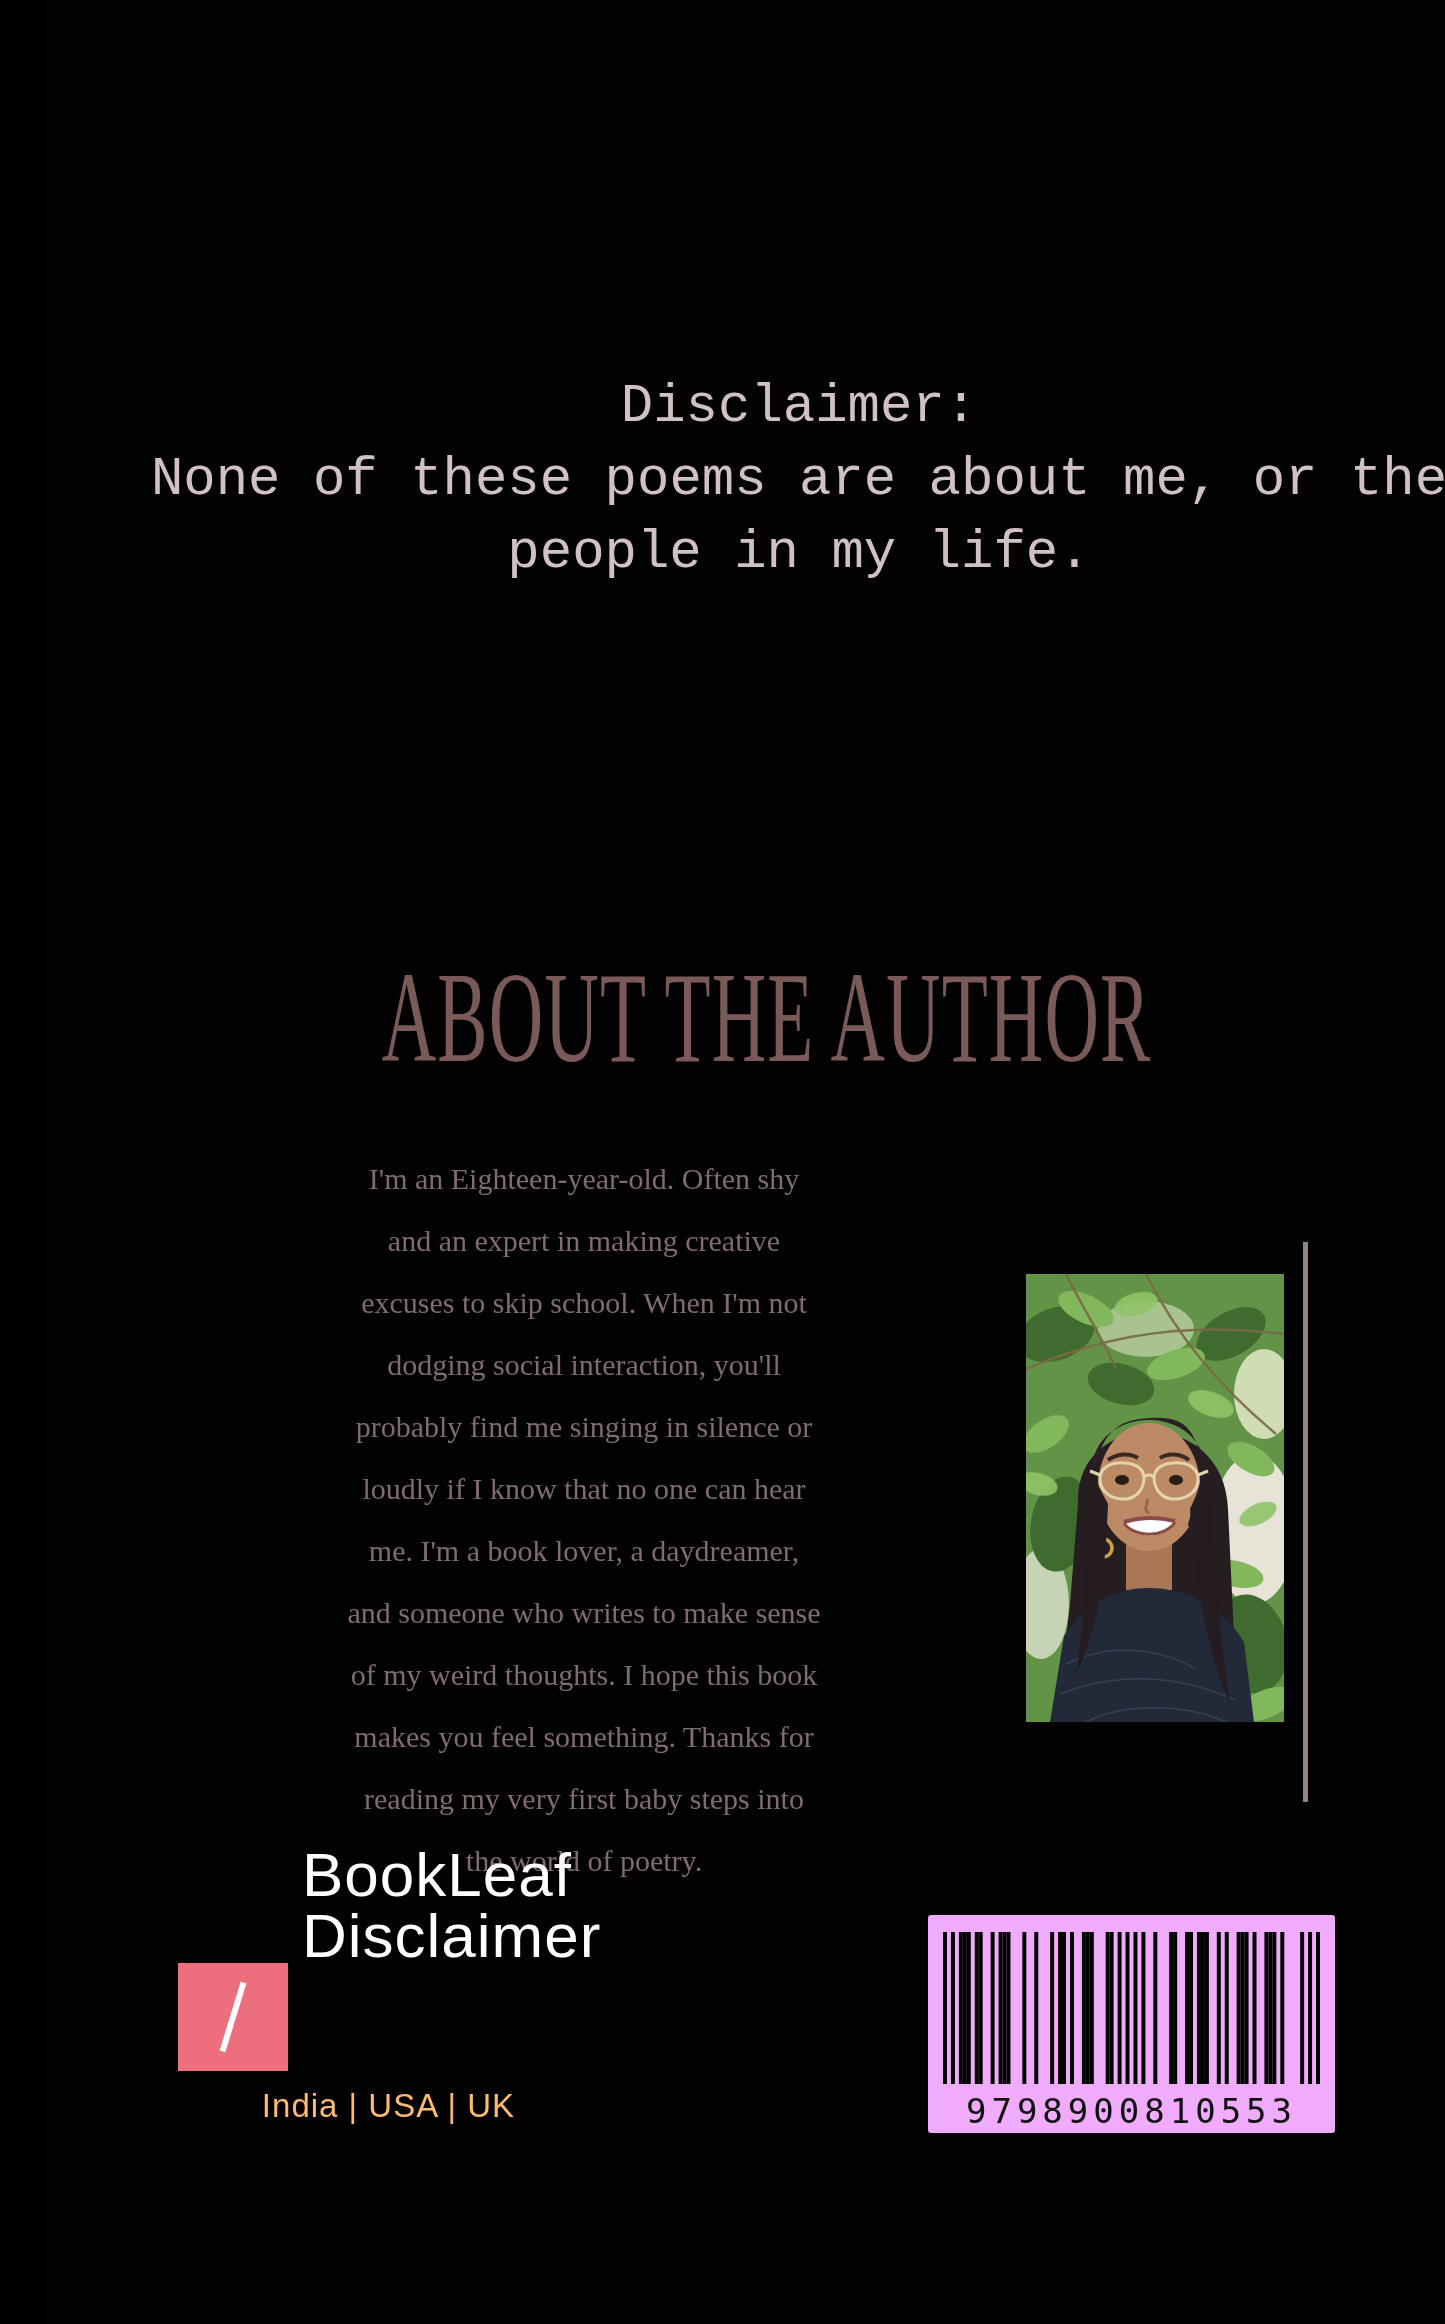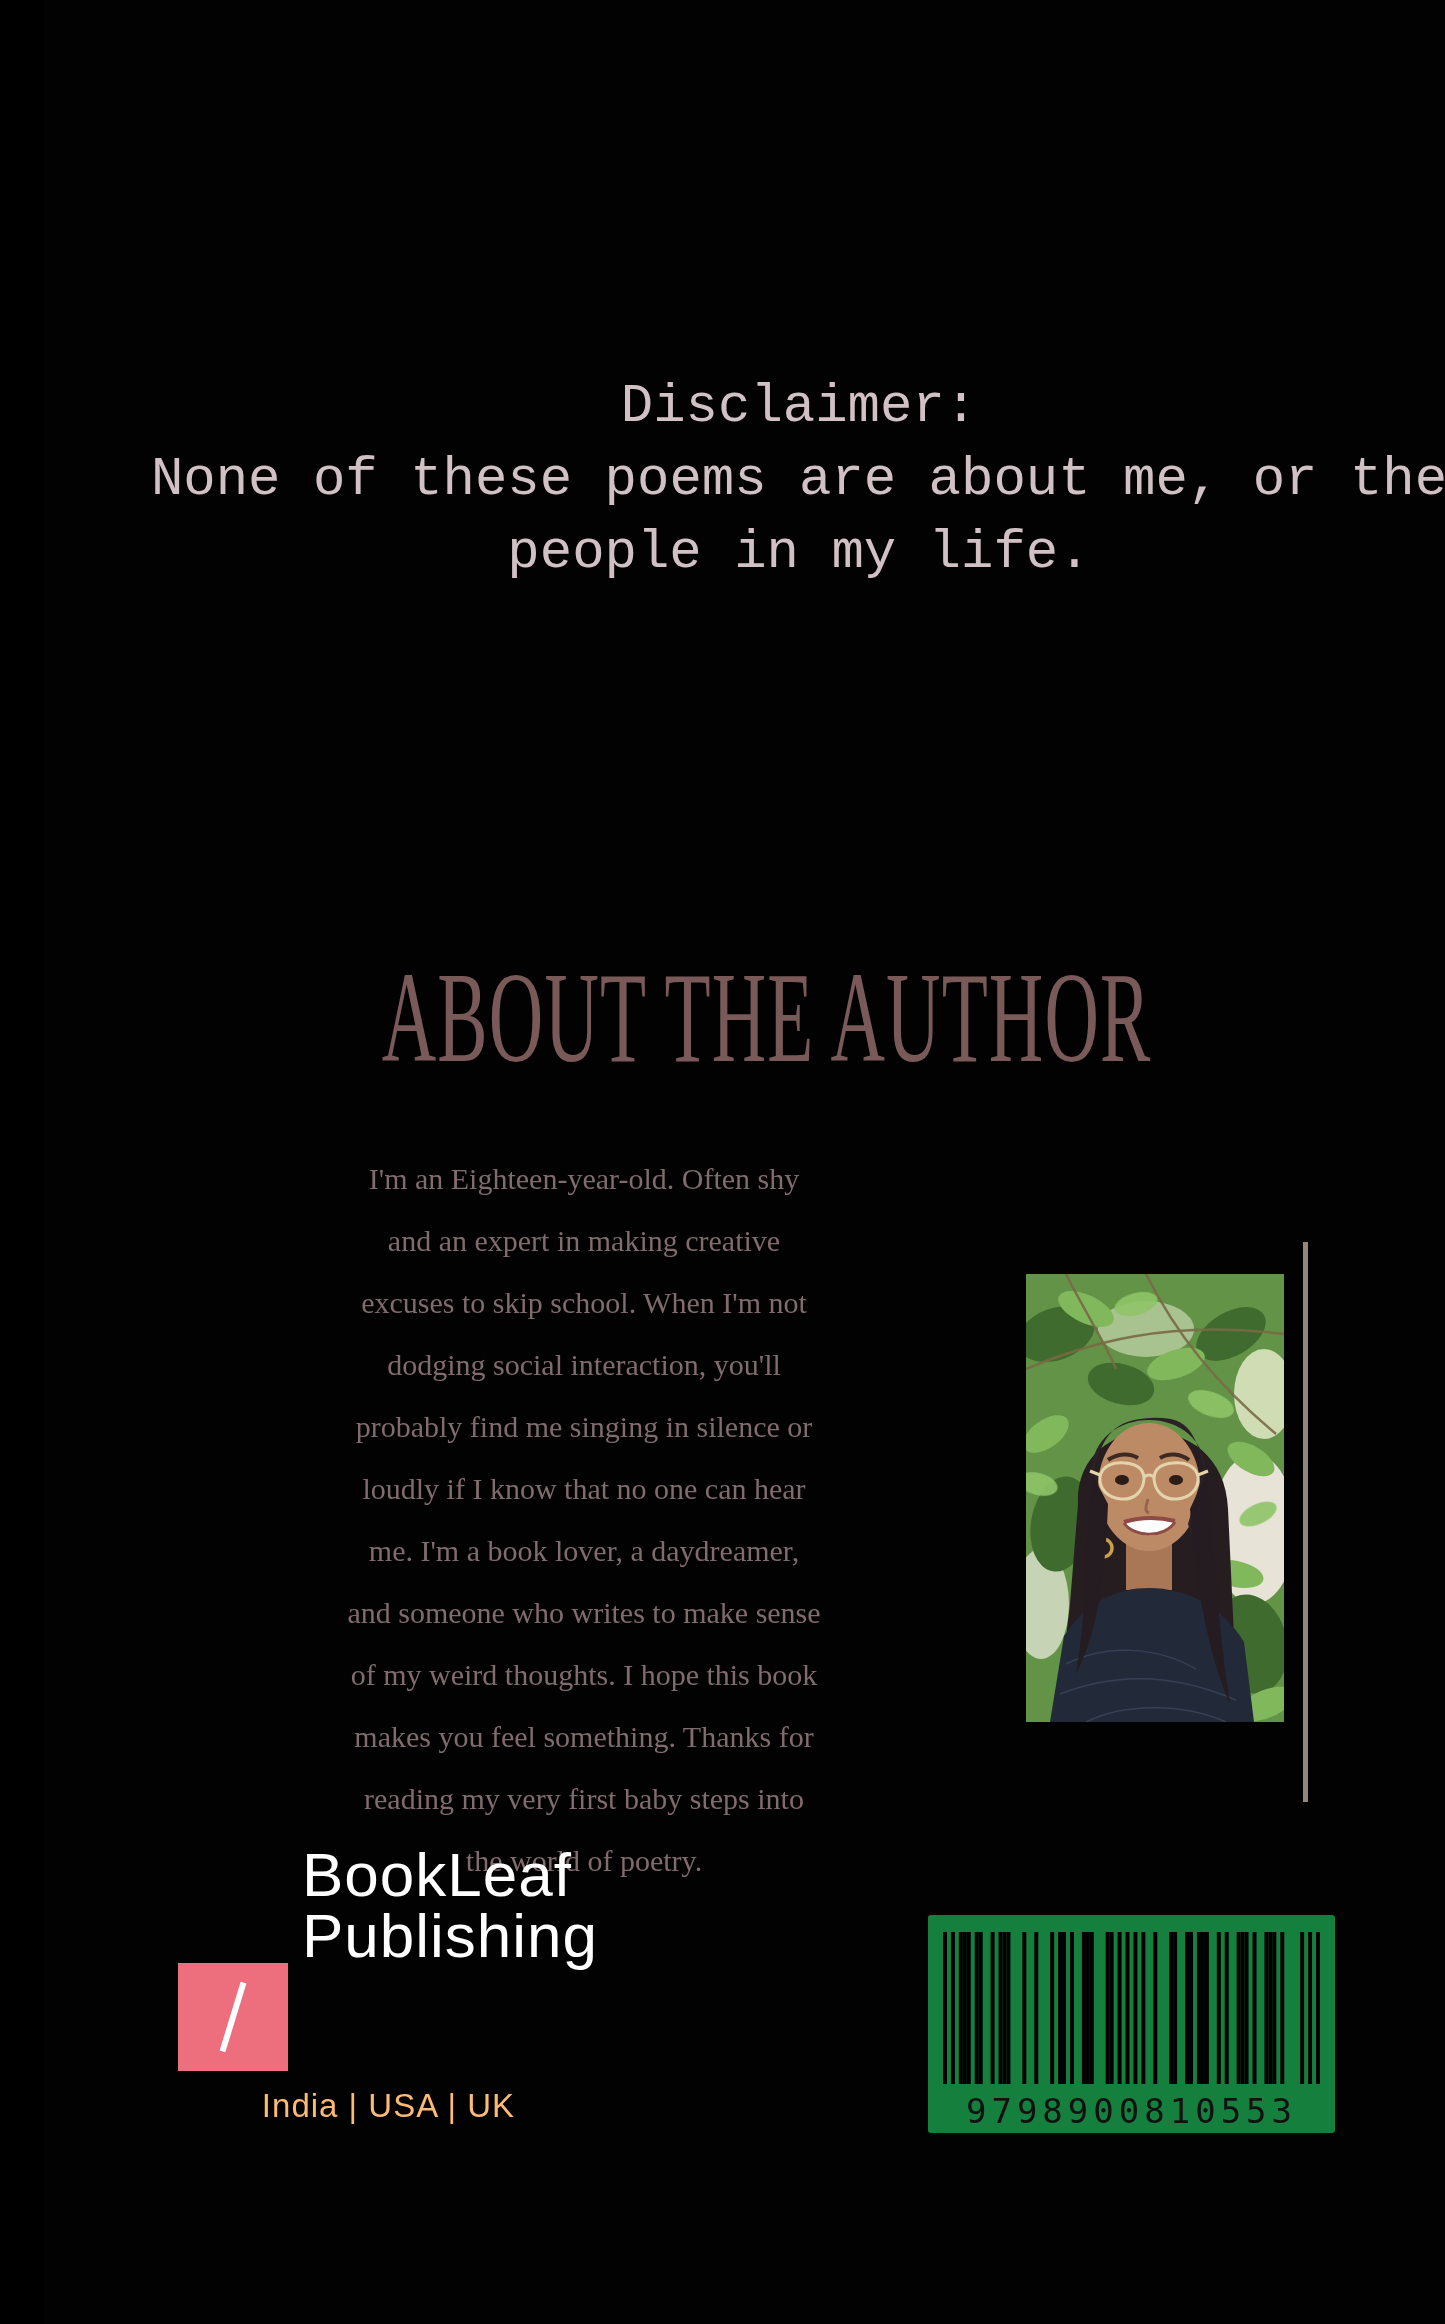--- a/index.html
+++ b/index.html
@@ -131,21 +131,21 @@
     letter-spacing: 1px;
   }
 
   
   .barcode {
     position: absolute;
     left: 884px;
     top: 1915px;
     width: 407px;
     height: 218px;
-    background: #15803d;
+    background: #f0abfc;
     border-radius: 3px;
   }
   .barcode-bars {
     position: absolute;
     left: 15px;
     top: 17px;
     width: 377px;
     height: 152px;
     display: block;
   }
@@ -267,21 +267,21 @@
   </div>
 
   <div class="divider-line"></div>
 
   <div class="logo-square">
     <div class="logo-slash"></div>
   </div>
 
   <div class="logo-text">
     <div>BookLeaf</div>
-    <div>Publishing</div>
+    <div>Disclaimer</div>
   </div>
 
   <div class="logo-regions">India | USA | UK</div>
 
   <div class="barcode">
     <svg class="barcode-bars" viewBox="0 0 95 40" preserveAspectRatio="none" fill="#000000">
         <rect x="0" y="0" width="1" height="40"></rect>
         <rect x="2" y="0" width="1" height="40"></rect>
         <rect x="4" y="0" width="1" height="40"></rect>
         <rect x="5" y="0" width="1" height="40"></rect>

